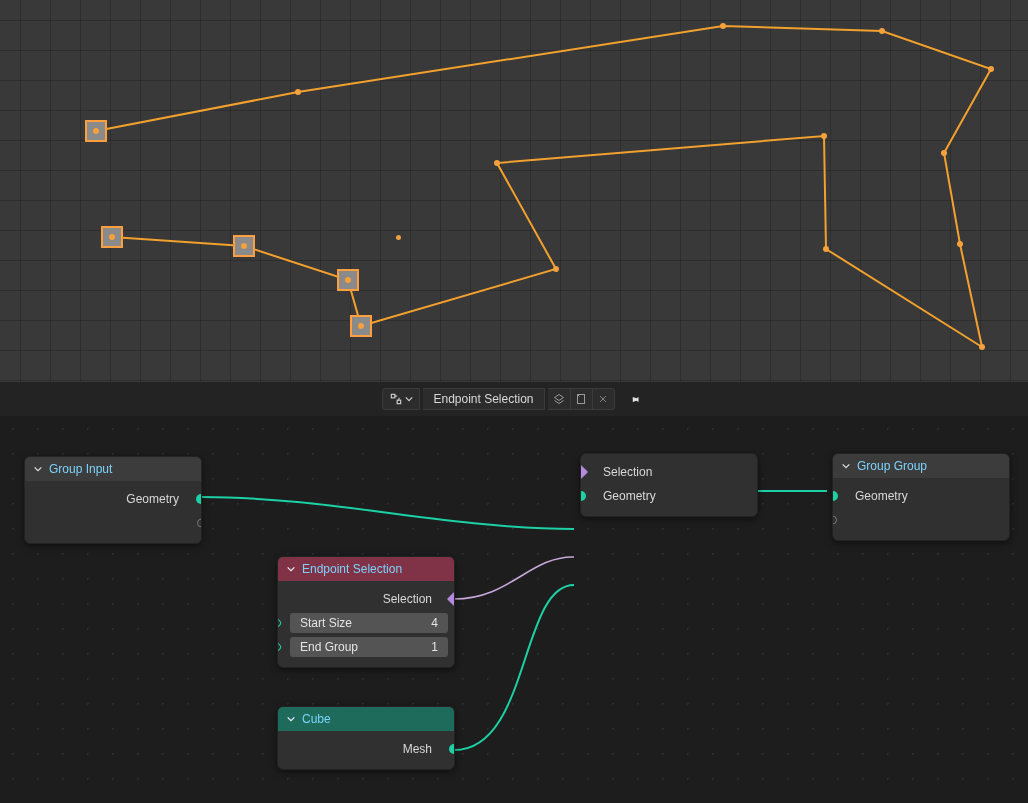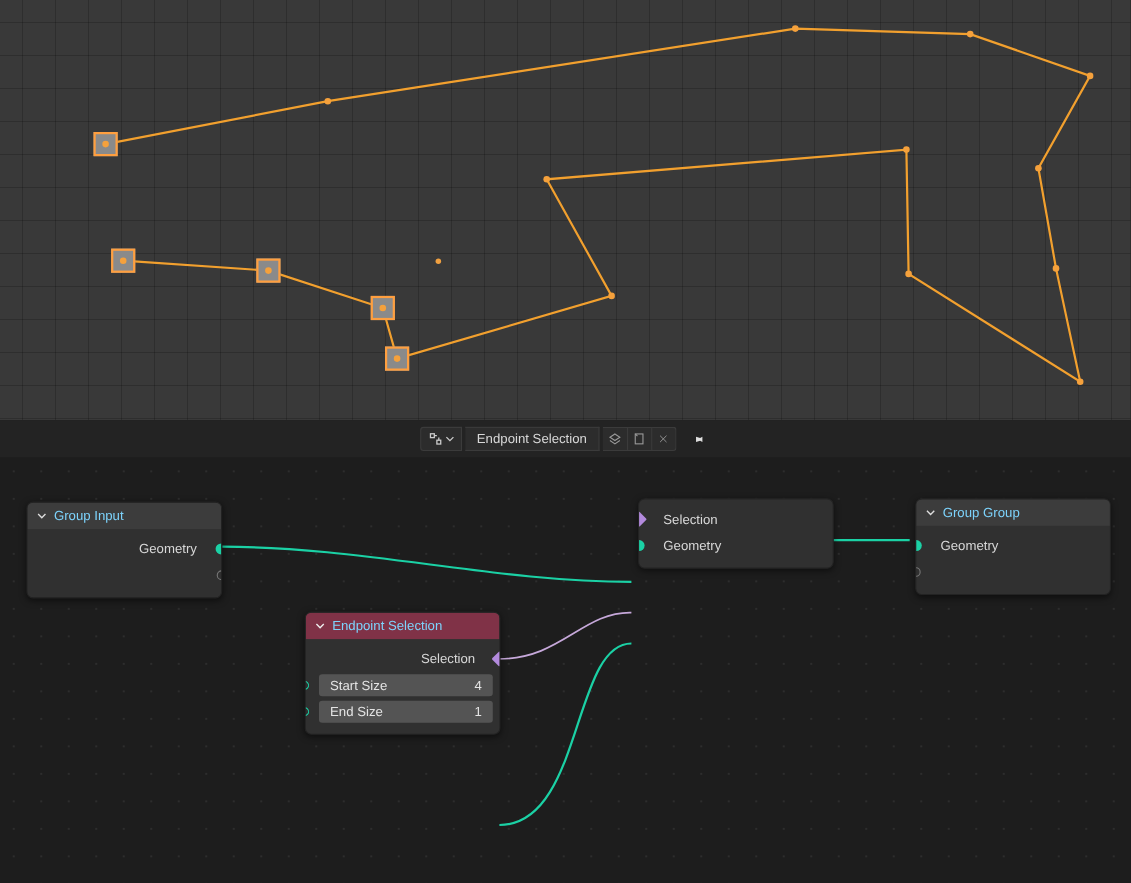--- a/index.html
+++ b/index.html
@@ -302,21 +302,37 @@
       <div class="row">
         <span class="sock l sock-diamond-outline"></span>
         <div class="num-field">
           <span>Start Size</span>
           <span>4</span>
         </div>
       </div>
       <div class="row">
         <span class="sock l sock-diamond-outline"></span>
         <div class="num-field">
-          <span>End Size</span>
+          <span>End Group</span>
           <span>1</span>
         </div>
       </div>
     </div>
   </div>
 
+  <div class="node" style="left:277px; top:290px; width:178px;">
+    <div class="node-header hdr-teal">
+      <span class="chev">
+        <svg width="10" height="10" viewBox="0 0 12 12">
+            <path d="M2 4l4 4 4-4" stroke="#eef" stroke-width="1.5" fill="none"></path>
+          </svg>
+      </span>
+      <span>Cube</span>
+    </div>
+    <div class="node-body">
+      <div class="row right">
+        <span class="lbl">Mesh</span>
+        <span class="sock r sock-geo"></span>
+      </div>
+    </div>
+  </div>
 
 </div>
 
 </body></html>

